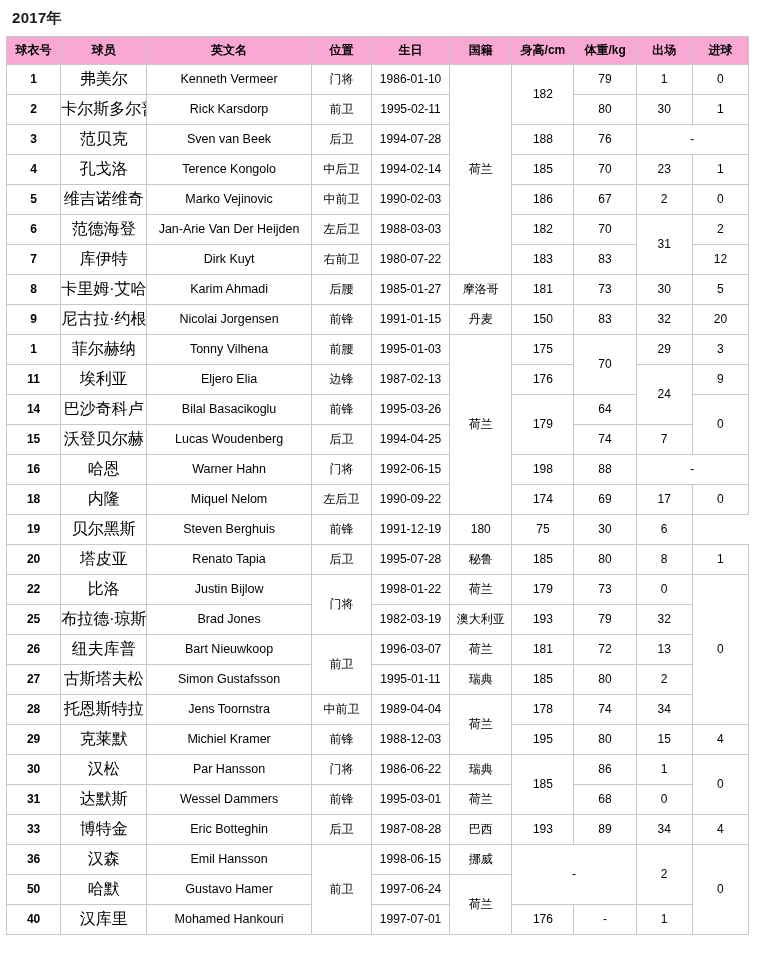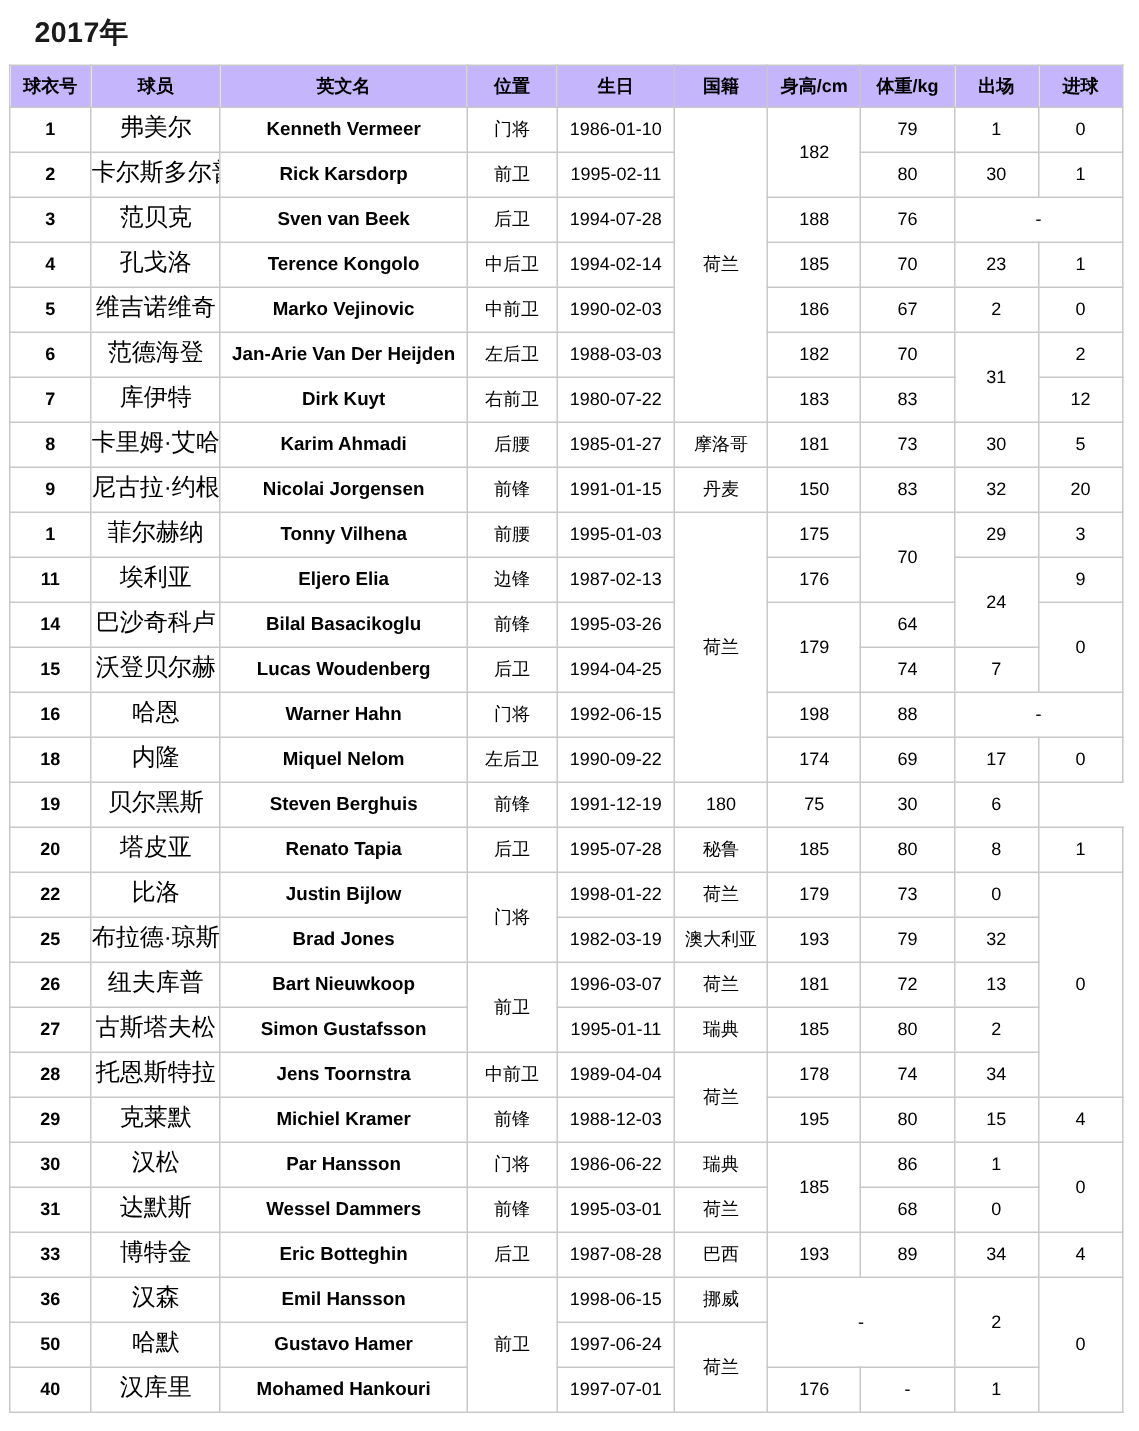--- a/index.html
+++ b/index.html
@@ -15,24 +15,24 @@
     overflow: hidden;
   }
   #page {
     width: 759px;
     height: 954px;
     position: relative;
     box-sizing: border-box;
     padding: 0;
   }
   .title {
-    font-size: 19px;
+    font-size: 15px;
     font-weight: bold;
     color: #1a1a1a;
-    padding: 9px 0 8px 23px;
+    padding: 9px 0 8px 12px;
     letter-spacing: 0.3px;
   }
   table.roster {
     border-collapse: collapse;
     width: 743px;
     margin: 0 0 0 6px;
     table-layout: fixed;
     font-size: 12px;
   }
   table.roster th, table.roster td {
@@ -40,36 +40,35 @@
     text-align: center;
     vertical-align: middle;
     padding: 0;
     height: 29px;
     line-height: 1.15;
     background: #ffffff;
     overflow: hidden;
     white-space: nowrap;
   }
   table.roster thead th {
-    background: #c4b5fd;
+    background: #f9a8d4;
     font-weight: bold;
     font-size: 12px;
     height: 27px;
     color: #000;
   }
   td.num {
     font-weight: bold;
     font-size: 12px;
   }
   td.cn {
     font-size: 16px;
   }
   td.en {
     font-size: 12.5px;
-    font-weight: bold;
   }
   .c-num   { width: 54px; }
   .c-cn    { width: 86px; }
   .c-en    { width: 164px; }
   .c-pos   { width: 60px; }
   .c-bd    { width: 78px; }
   .c-nat   { width: 62px; }
   .c-ht    { width: 62px; }
   .c-wt    { width: 62px; }
   .c-app   { width: 56px; }

